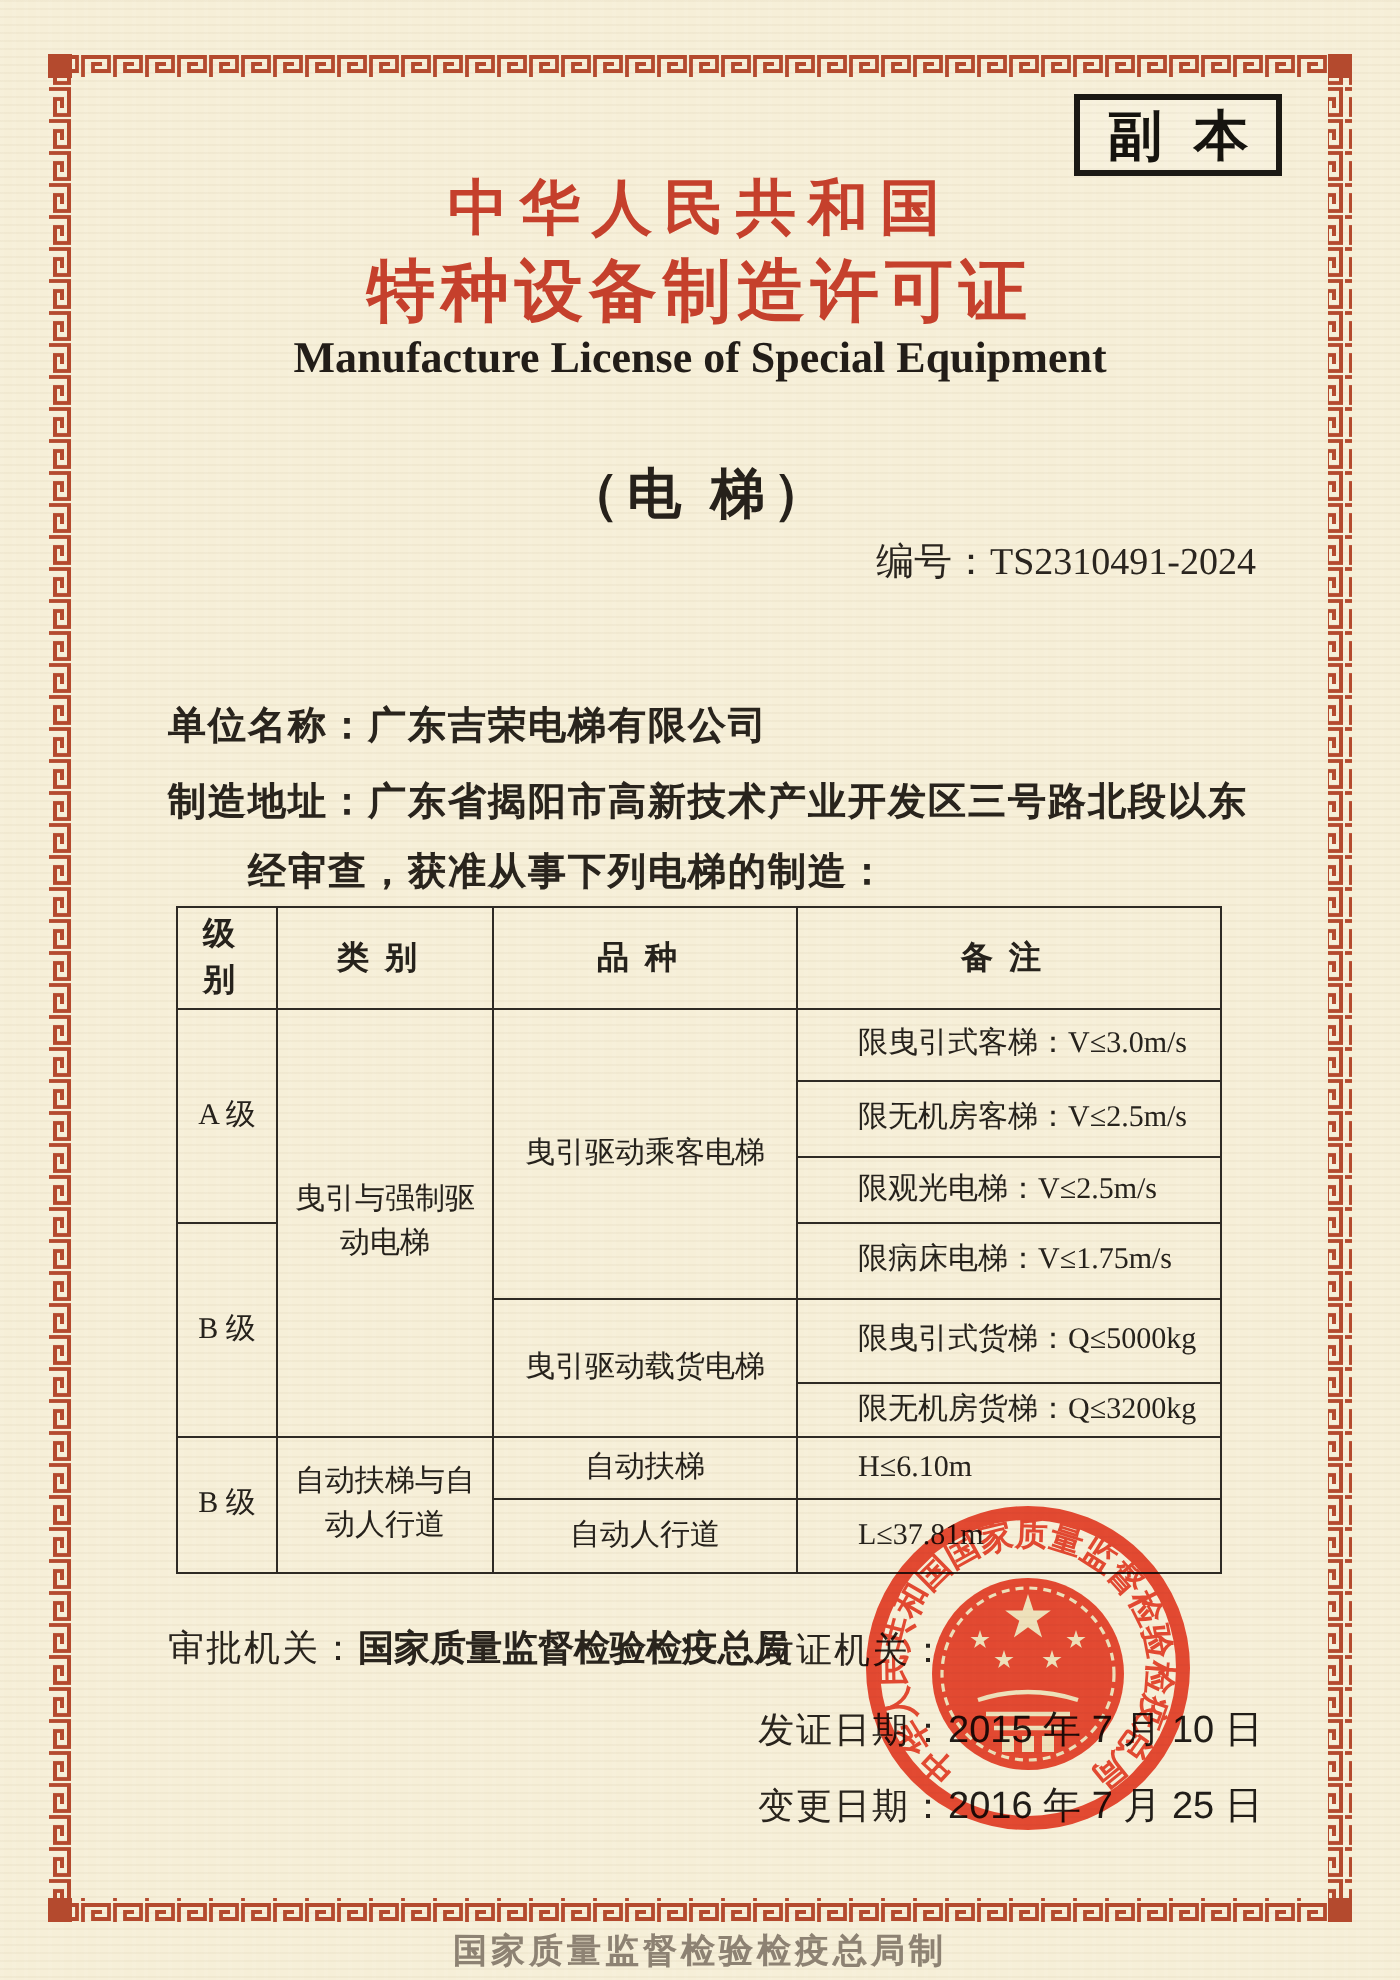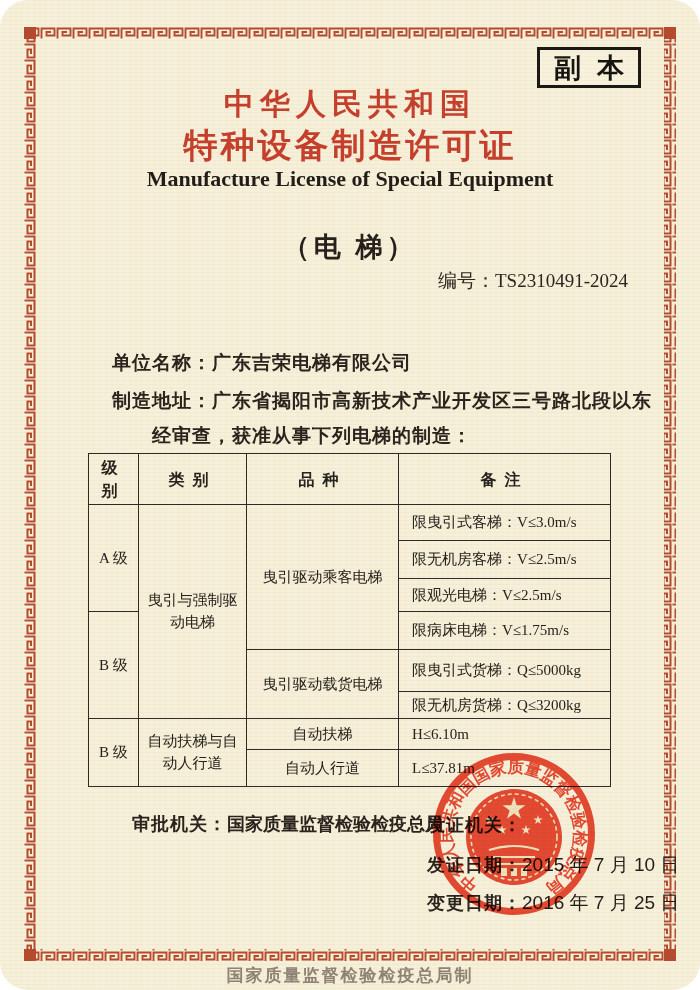--- a/index.html
+++ b/index.html
@@ -6,21 +6,20 @@
   html,body { width:700px; }
   body { font-family:"Liberation Sans", sans-serif; }
 
   .page {
     position:relative; width:700px; height:990px; overflow:hidden;
     background-color:var(--paper);
     background-image:
       repeating-linear-gradient(180deg, rgba(140,115,70,0.05) 0 1px, rgba(255,255,255,0) 1px 4px),
       repeating-linear-gradient(90deg, rgba(255,255,255,0.06) 0 2px, rgba(255,255,255,0) 2px 6px);
     color:var(--ink);
-    border-radius:28px;
   }
 
   .frame { position:absolute; left:24px; top:27px; }
 
   .copy-badge {
     position:absolute; left:537px; top:47px; width:104px; height:41px;
     border:3px solid #1b1914; display:flex; align-items:center; justify-content:center;
     background:rgba(255,255,255,0.12);
   }
   .copy-badge span {
@@ -38,39 +37,39 @@
     font-size:22px; font-weight:bold; color:#221d18; }
   .title-en2 { position:absolute; top:195px; left:0; width:100%; text-align:center;
     font-size:22px; font-weight:bold; color:#221d18; }
 
   .equip { position:absolute; top:229px; left:0; width:100%; text-align:center;
     font-size:27px; font-weight:bold; color:#26211b; letter-spacing:4px; }
 
   .license-no { position:absolute; top:268px; right:72px; font-size:19px; color:#2a251f; }
 
   .info-line { position:absolute; left:84px; font-size:19px; font-weight:bold; color:#29241d;
-    letter-spacing:1px; white-space:nowrap;margin-left:28px; }
+    letter-spacing:1px; white-space:nowrap; }
   .info-company { top:350px; }
   .info-address { top:388px; }
   .info-approve { top:423px; left:124px; }
 
   table.lic {
     position:absolute; left:88px; top:453px; width:522px;
     border-collapse:collapse; table-layout:fixed;
     font-family:"Liberation Serif", serif; font-size:15px; color:#26221c;
   }
   table.lic th, table.lic td {
     border:1.6px solid #2e2a24; vertical-align:middle; text-align:center;
     line-height:1.45; padding:2px 4px;
   }
   table.lic th { font-size:16px; font-weight:bold; letter-spacing:8px; height:29px; }
-  table.lic td.note { text-align:left; padding-left:13px; }
+  table.lic td.note { text-align:left; padding-left:30px; }
 
   .field { position:absolute; font-size:18px; color:#29241d; white-space:nowrap; }
-  .field .lab { font-weight:bold; letter-spacing:1px;margin-left:48px; }
+  .field .lab { font-weight:normal; letter-spacing:1px; }
   .field .val { font-weight:bold; }
   .field .date { font-weight:normal; font-size:19px; color:#211d18; }
 
   .f-approve { left:84px;  top:812px; }
   .f-valid   { left:84px;  top:851px; }
   .f-issuer  { left:379px; top:813px; }
   .f-issued  { left:379px; top:852px; }
   .f-changed { left:379px; top:890px; }
 
   .seal { position:absolute; left:431px; top:751px; opacity:0.9; mix-blend-mode:multiply; }

